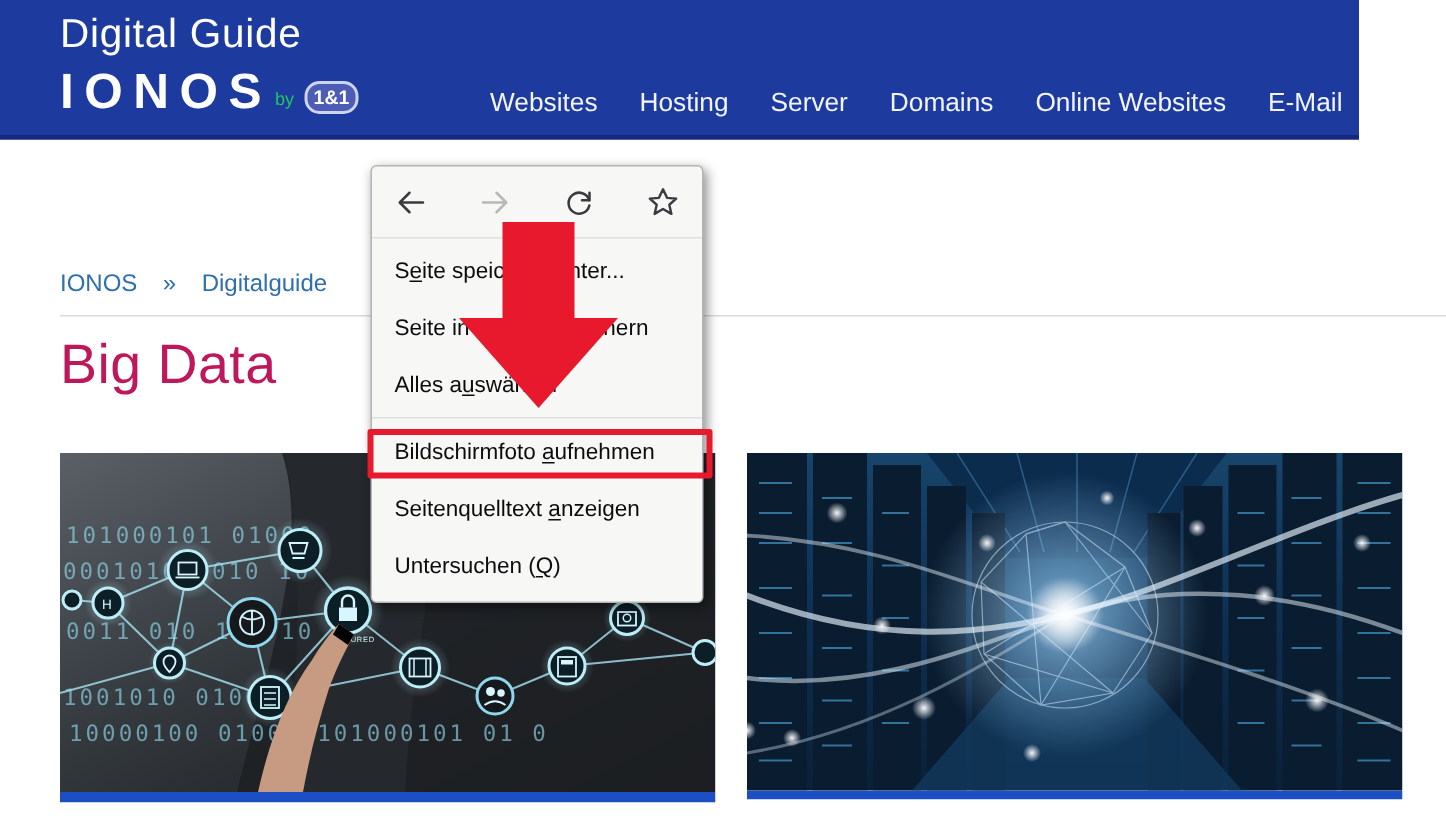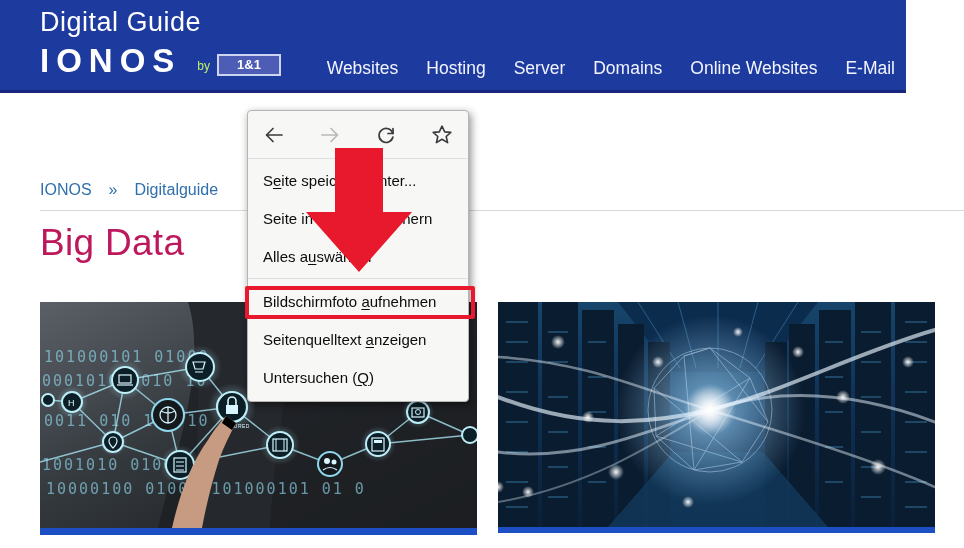--- a/index.html
+++ b/index.html
@@ -6,23 +6,23 @@
   html,body { width:964px; height:548px; }
   body { font-family:"Liberation Sans", sans-serif; background:#fff; }
   #stage { position:relative; width:964px; height:548px; overflow:hidden; background:#fff; }
 
   
   .header { position:absolute; left:0; top:0; width:906px; height:93px;
             background:#1d3a9f; border-bottom:3px solid #16277d; }
   .brand-title { position:absolute; left:40px; top:7px; color:#fff; font-size:27px; font-weight:400; letter-spacing:.5px; }
   .brand-row { position:absolute; left:40px; top:44px; display:flex; align-items:center; }
   .brand-logo { color:#fff; font-size:33px; font-weight:700; letter-spacing:7px; line-height:1; }
-  .brand-by { color:#bef264; font-size:12px; margin:10px 0 0 16px; }
+  .brand-by { color:#22c55e; font-size:12px; margin:10px 0 0 2px; }
   .brand-badge { margin:8px 0 0 7px; background:#4d5cb4; border:2px solid #cdd4f0; color:#fff;
-                 font-size:13px; font-weight:700; padding:1px 18px 2px; border-radius:0; }
+                 font-size:13px; font-weight:700; padding:1px 4px 2px; border-radius:10px; }
   .nav { position:absolute; right:11px; top:58px; display:flex; gap:28px; }
   .nav a { color:#f2f5ff; font-size:17.5px; text-decoration:none; }
 
   
   .breadcrumb { position:absolute; left:40px; top:181px; font-size:16px; color:#2f6fad; display:flex; gap:17px; }
   .breadcrumb a { color:#2f6fad; text-decoration:none; cursor:pointer; }
   .crumb-sep { color:#2f6fad; }
   .divider { position:absolute; left:40px; right:0; top:210px; height:1px; background:#d9d9d9; }
   .page-title { position:absolute; left:40px; top:222px; font-size:37px; color:#be185d; font-weight:400; letter-spacing:.3px; }
 

